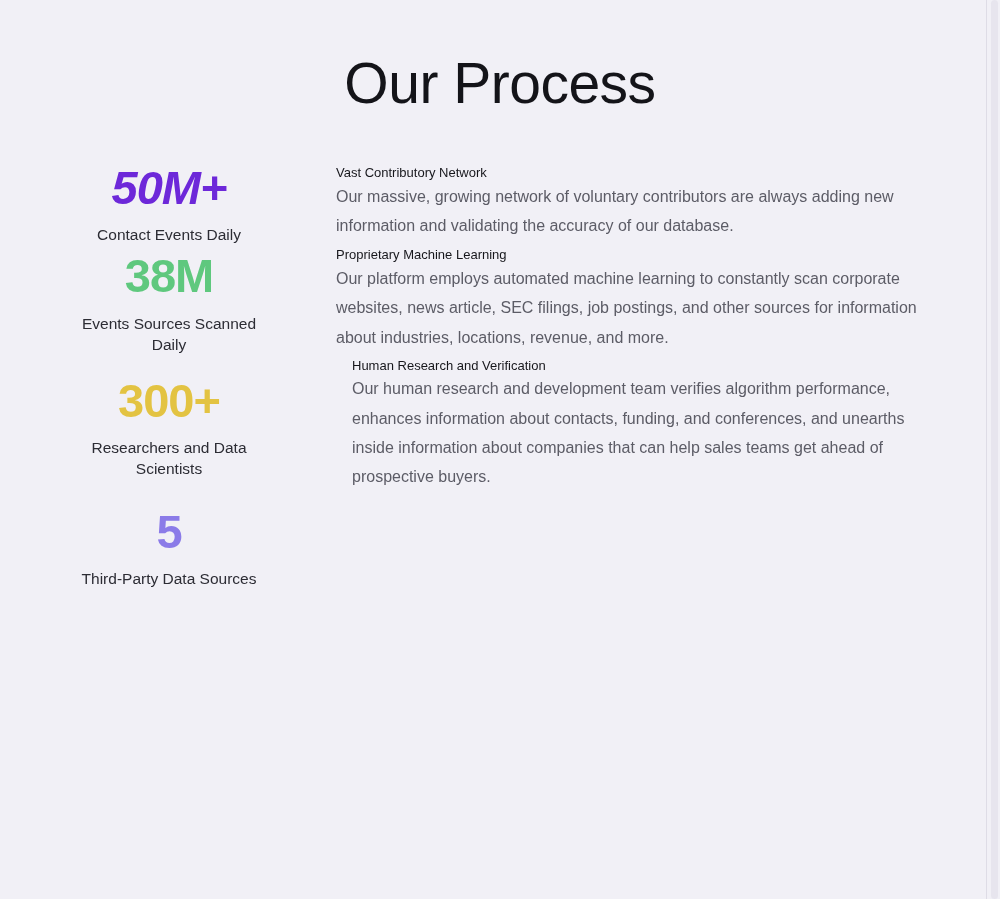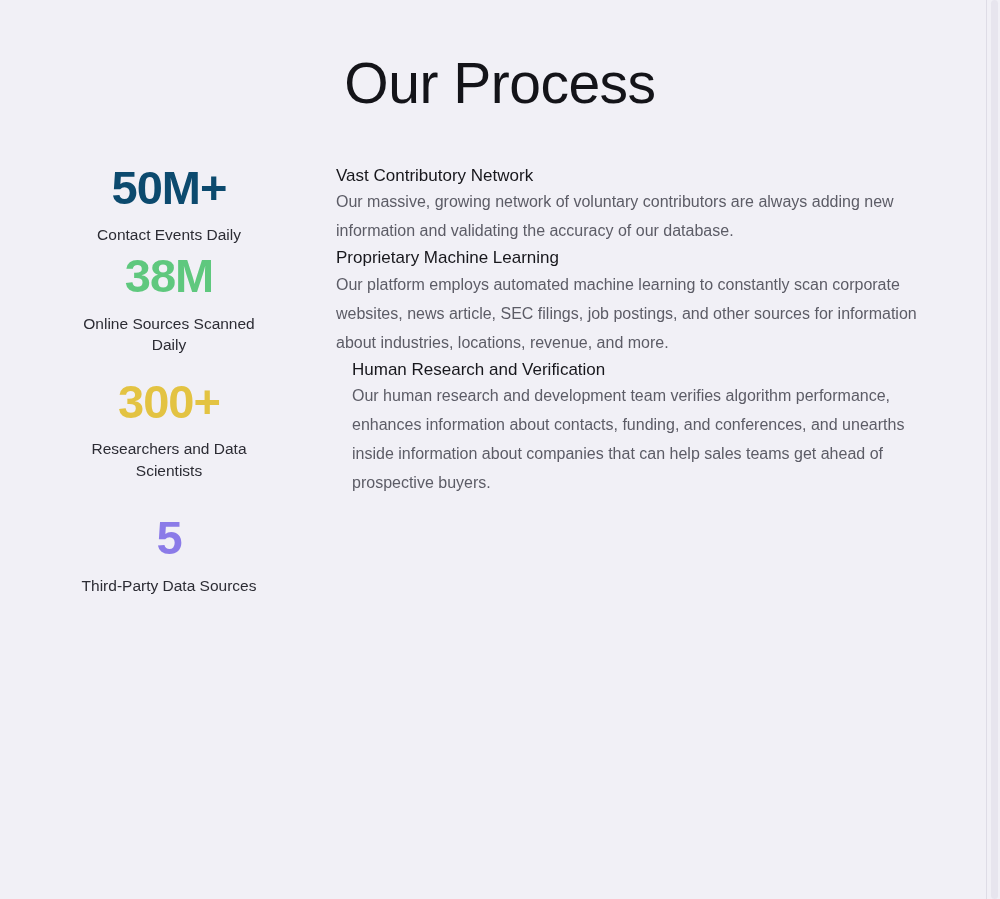--- a/index.html
+++ b/index.html
@@ -79,41 +79,41 @@
     padding-top: 2px;
   }
 
   .stat-number {
     font-size: 47px;
     font-weight: 700;
     line-height: 1.05;
     letter-spacing: -1px;
   }
 
-  .stat-number.coral  { color: #0c4a6e; }
+  .stat-number.coral  { color: #6d28d9; font-style: italic; }
   .stat-number.green  { color: #5fc87e; text-align: center; }
   .stat-number.yellow { color: #e3c342; }
   .stat-number.purple { color: #8b7be8; }
 
   .stat-label {
     margin-top: 12px;
     font-size: 15.5px;
     line-height: 1.38;
     color: #2c2c34;
     font-weight: 400;
   }
 
   .content {
     flex: 1 1 auto;
     padding-left: 76px;
     padding-top: 2px;
   }
 
   .content-title {
-    font-size: 17px;
+    font-size: 13px;
     font-weight: 500;
     color: #17171c;
     line-height: 1.3;
     letter-spacing: 0px;
   }
 
   .content-body {
     font-size: 16px;
     line-height: 1.82;
     color: #5c5c66;
@@ -143,21 +143,21 @@
       </div>
       <div class="content">
         <div class="content-title">Vast Contributory Network</div>
         <div class="content-body">Our massive, growing network of voluntary contributors are always adding new information and validating the accuracy of our database.</div>
       </div>
     </div>
 
     <div class="row row-2">
       <div class="stat">
         <div class="stat-number green">38M</div>
-        <div class="stat-label">Online Sources Scanned Daily</div>
+        <div class="stat-label">Events Sources Scanned Daily</div>
       </div>
       <div class="content">
         <div class="content-title">Proprietary Machine Learning</div>
         <div class="content-body">Our platform employs automated machine learning to constantly scan corporate websites, news article, SEC filings, job postings, and other sources for information about industries, locations, revenue, and more.</div>
       </div>
     </div>
 
     <div class="row row-3">
       <div class="stat">
         <div class="stat-number yellow">300+</div>

